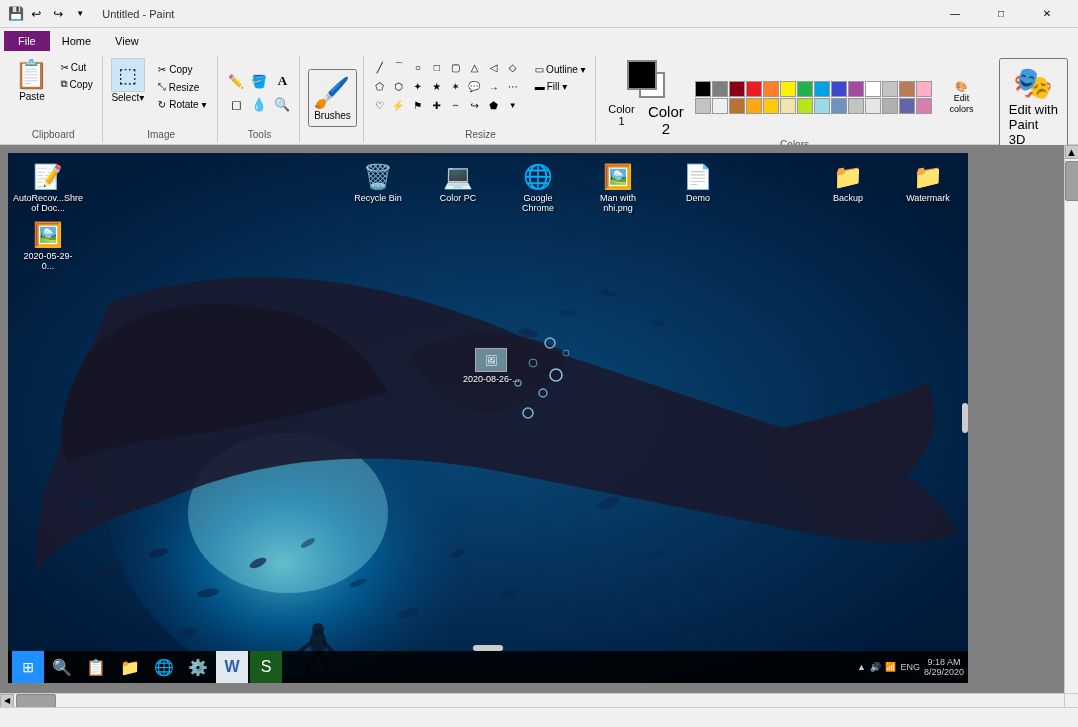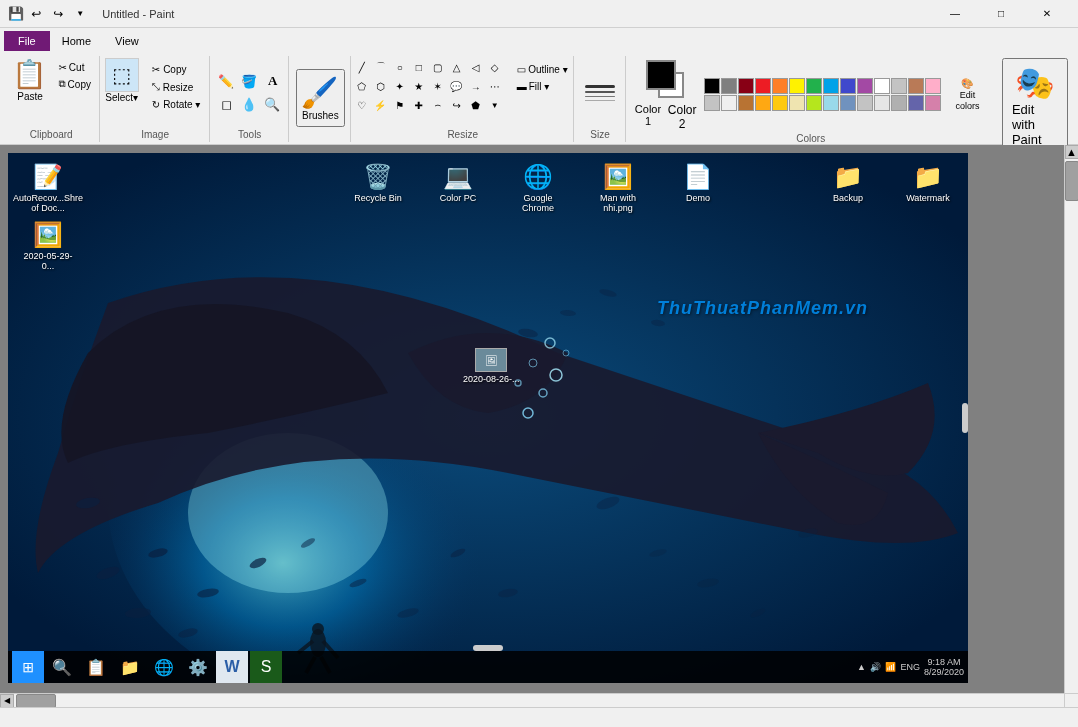--- a/index.html
+++ b/index.html
@@ -492,46 +492,35 @@
             </button>
             <button class="of-btn">
               <span>▬</span>
               <span>Fill ▾</span>
             </button>
           </div>
         </div>
         <div class="ribbon-group-label">Resize</div>
       </div>
 
-      <div class="ribbon-group size-group" style="min-width:50px;">
-        <div class="ribbon-group-content" style="flex-direction:column;align-items:center;justify-content:center;gap:4px;">
-          <div style="display:flex;flex-direction:column;gap:3px;align-items:center;">
-            <div style="width:30px;height:3px;background:#333;border-radius:2px;"></div>
-            <div style="width:30px;height:2px;background:#555;border-radius:2px;"></div>
-            <div style="width:30px;height:1px;background:#777;border-radius:1px;"></div>
-            <div style="width:30px;height:1px;background:#aaa;"></div>
-          </div>
-        </div>
-        <div class="ribbon-group-label">Size</div>
-      </div>
 
       <div class="ribbon-group" style="border-right:none;min-width:300px;">
         <div class="ribbon-group-content" style="flex-direction:row;align-items:center;gap:6px;">
 
           <div style="display:flex;flex-direction:column;align-items:center;gap:1px;">
             <div style="position:relative;width:44px;height:44px;">
               <div style="position:absolute;left:2px;top:2px;width:30px;height:30px;background:#000;border:2px solid #888;z-index:2;"></div>
               <div style="position:absolute;left:14px;top:14px;width:26px;height:26px;background:#fff;border:2px solid #888;z-index:1;"></div>
             </div>
             <div style="display:flex;gap:4px;">
               <div style="text-align:center;">
                 <div style="font-size:11px;">Color 1</div>
               </div>
               <div style="text-align:center;">
-                <div style="font-size:12px;">Color 2</div>
+                <div style="font-size:15px;">Color 2</div>
               </div>
             </div>
           </div>
 
           <div style="display:flex;flex-direction:column;gap:1px;">
             <div class="color-row">
               <div class="color-swatch" style="background:#000000;"></div>
               <div class="color-swatch" style="background:#7f7f7f;"></div>
               <div class="color-swatch" style="background:#880015;"></div>
               <div class="color-swatch" style="background:#ed1c24;"></div>
@@ -704,21 +693,20 @@
           </div>
         </div>
 
         <div style="position:absolute;top:195px;left:455px;display:flex;flex-direction:column;align-items:center;">
           <div style="width:32px;height:24px;background:#6a8a9a;border:1px solid #aaa;display:flex;align-items:center;justify-content:center;">
             <span style="font-size:10px;color:white;">🖼</span>
           </div>
           <span class="desktop-icon-label">2020-08-26-...</span>
         </div>
 
-        <div class="watermark">ThuThuatPhanMem.vn</div>
 
         <div class="taskbar">
           <div class="taskbar-start">
             <span style="color:white;font-size:14px;">⊞</span>
           </div>
           <div class="taskbar-btn">🔍</div>
           <div class="taskbar-btn">📋</div>
           <div class="taskbar-btn">📁</div>
           <div class="taskbar-btn">🌐</div>
           <div class="taskbar-btn">⚙️</div>

